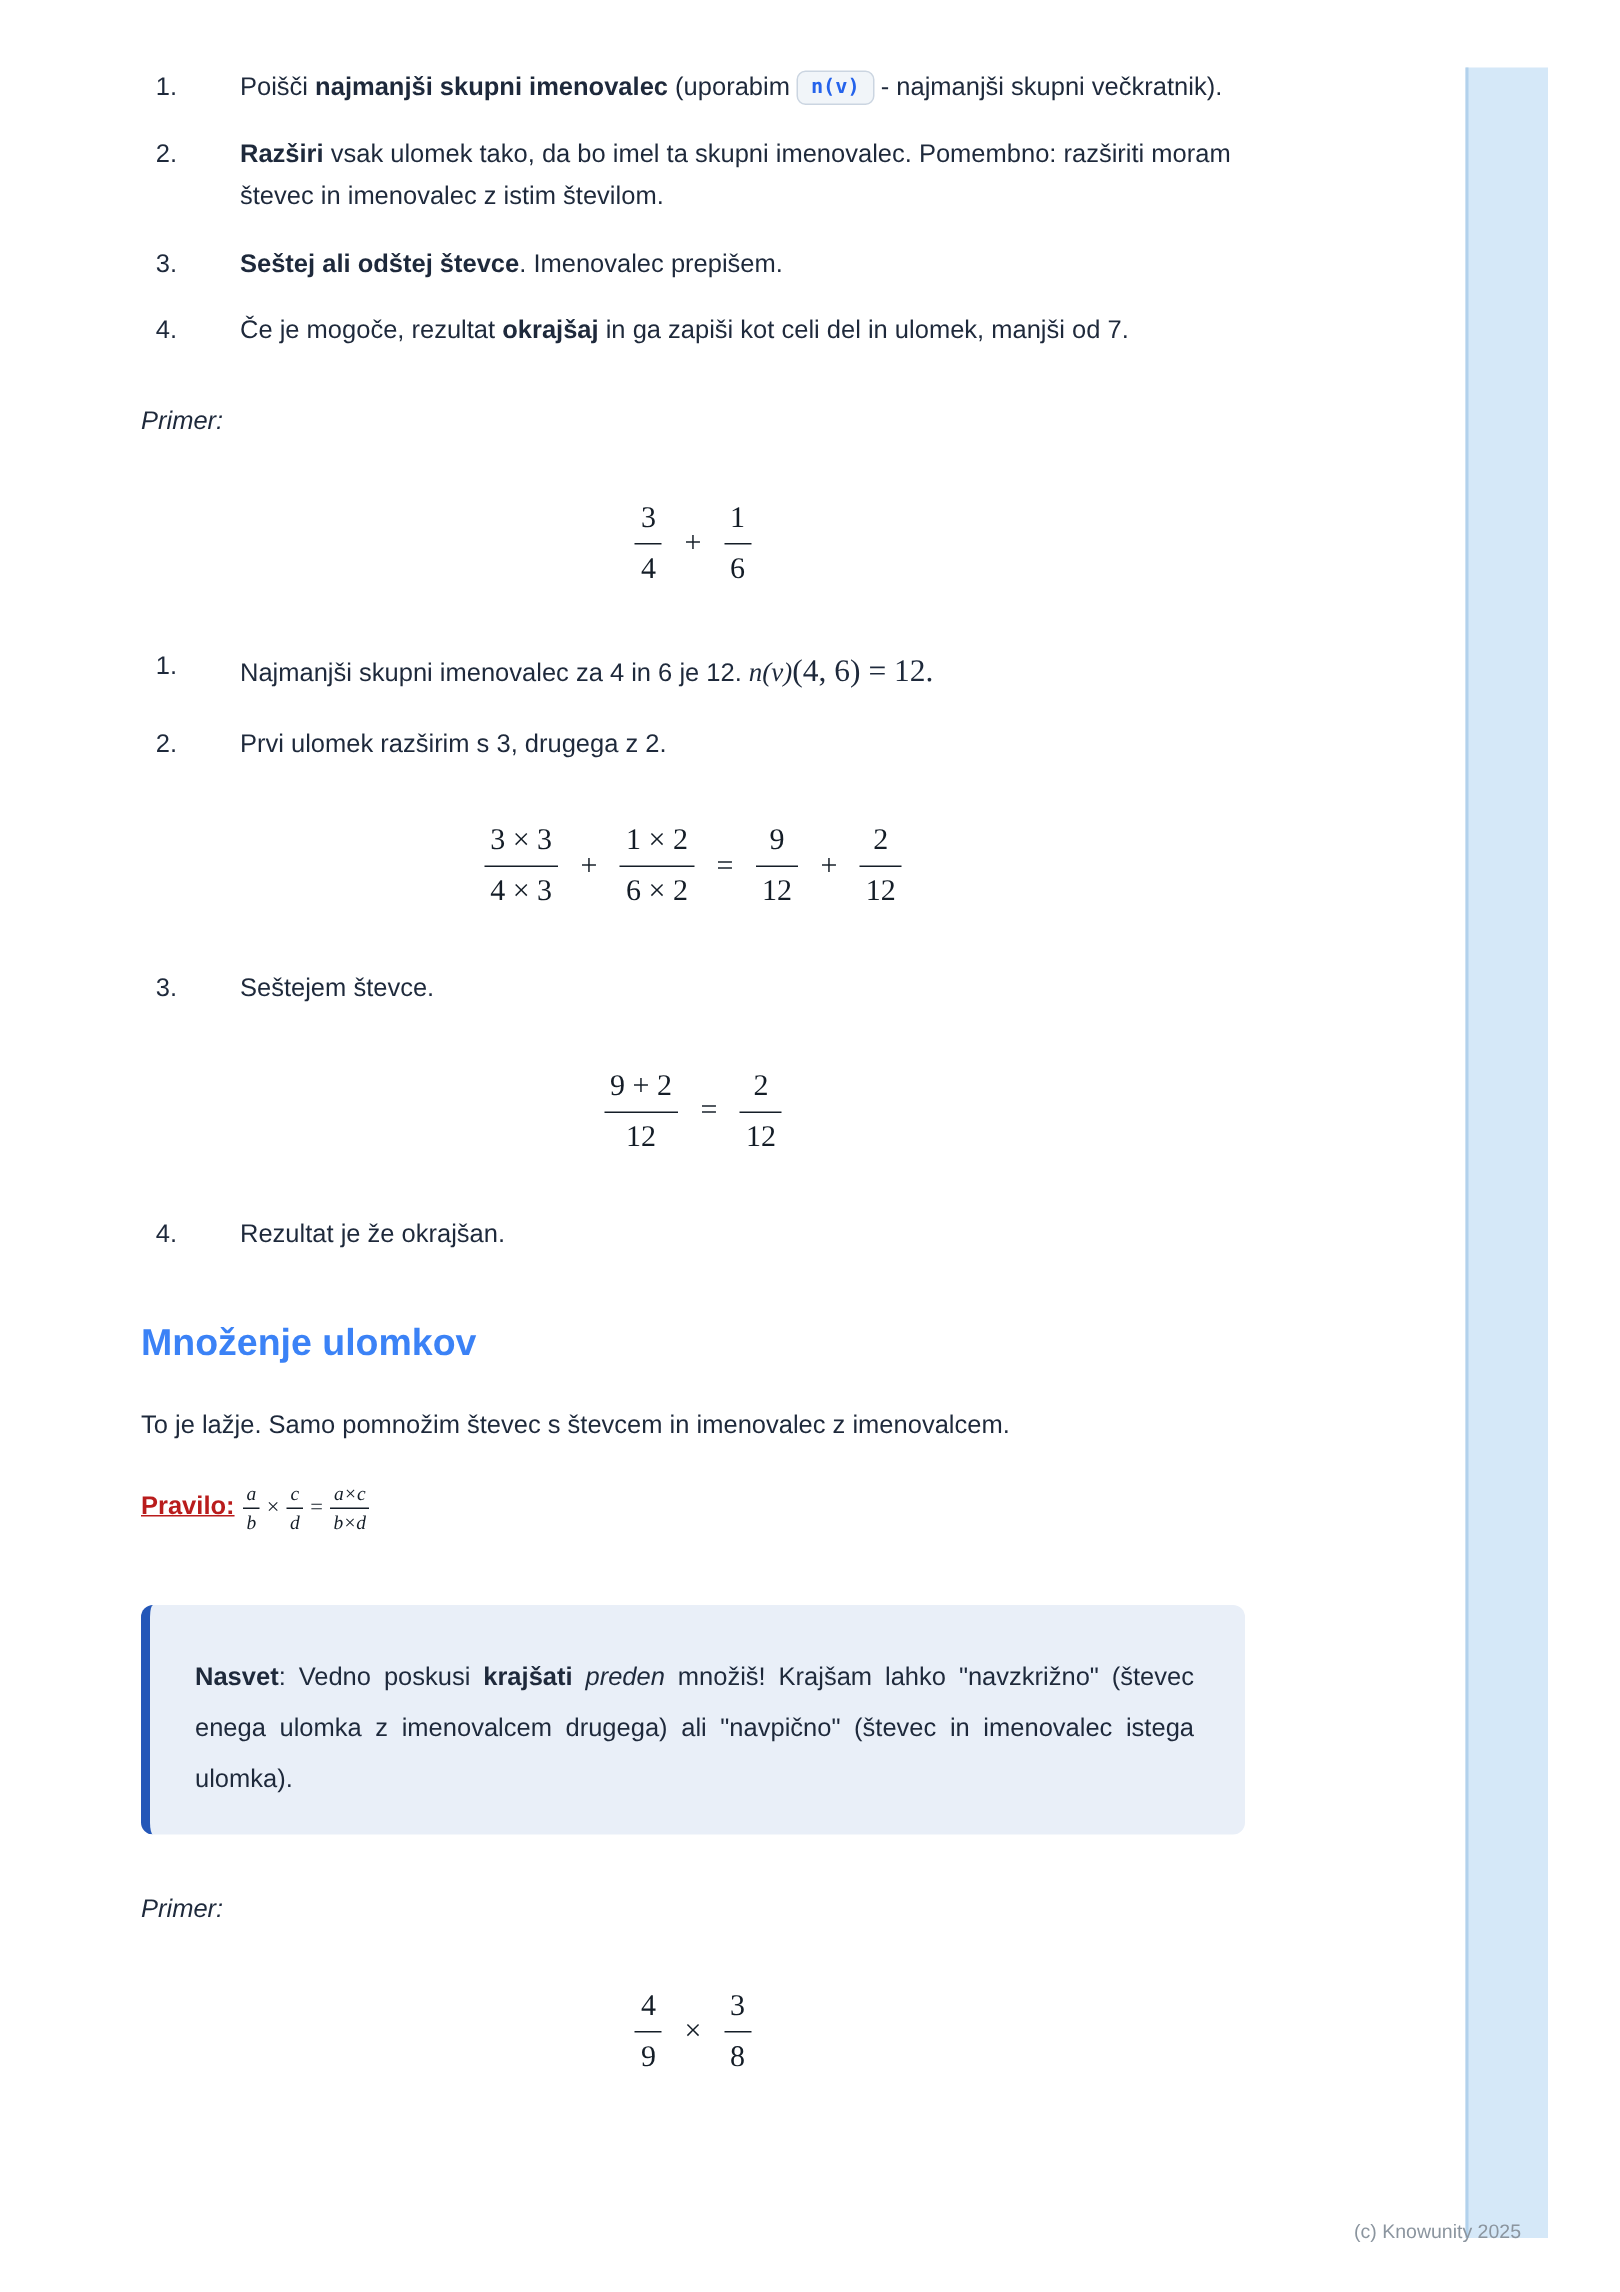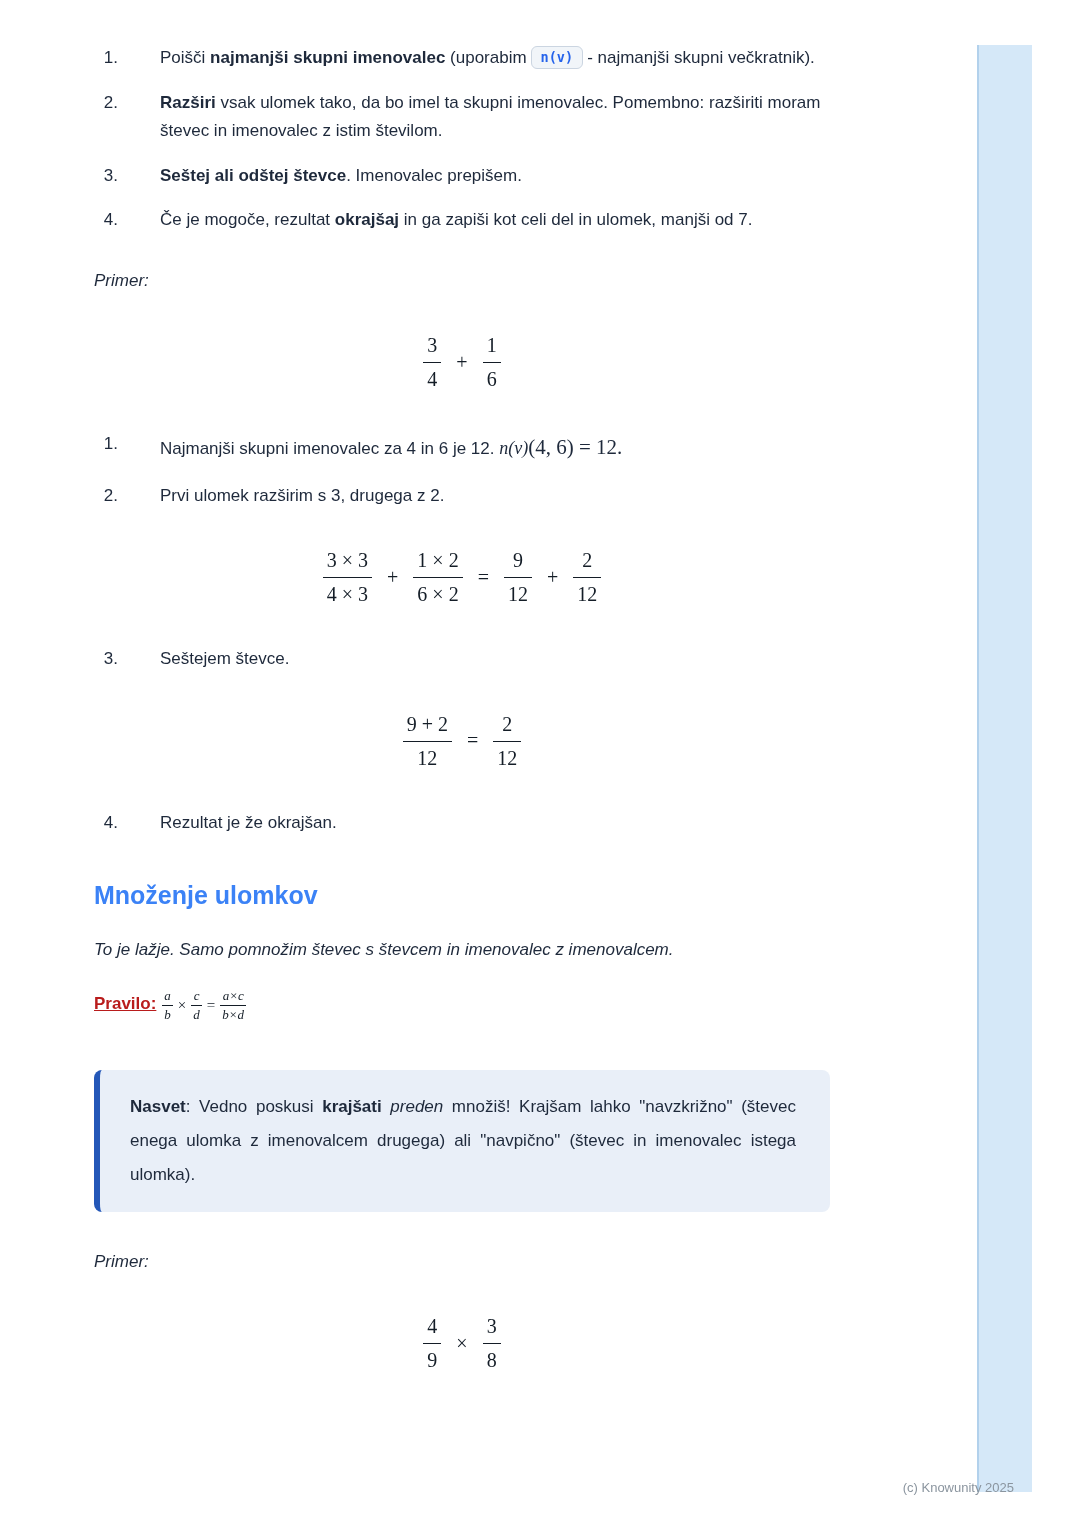--- a/index.html
+++ b/index.html
@@ -65,32 +65,32 @@
   .op, .eq { display: inline-block; margin: 0 10px; vertical-align: middle; }
   .mi  { font-family: "Liberation Serif", serif; font-style: italic; font-size: 18px; }
   .msr { font-family: "Liberation Serif", serif; font-size: 21px; }
   .h2 {
     color: #3b82f6;
     font-size: 25px;
     font-weight: 700;
     margin: 42px 0 24px 0;
     line-height: 1.3;
   }
-  .para { margin: 0 0 24px 0; font-style: italic; }
+  .para { margin: 0 0 24px 0; }
   .pravilo { margin: 0 0 28px 0; font-family: "Liberation Serif", serif; font-size: 15px; color:#141d27; }
   .pravilo .plabel { font-family: "Liberation Sans", sans-serif; font-size: 17px; color:#b91c1c; margin-right: 6px; text-decoration: underline; }
   .pravilo .frac { font-size: 13px; }
   .pravilo .frac .fn { border-bottom: 1px solid #141d27; padding: 0 2px 1px; }
   .pravilo .frac .fd { padding: 1px 2px 0; }
   .pravilo .op, .pravilo .eq { margin: 0 5px; }
   .callout {
     background: #e9eff8;
     border-left: 6px solid #2457b8;
     border-radius: 8px;
-    padding: 20px 34px 20px 30px;
+    padding: 31px 34px 20px 30px;
     margin: 46px 0 36px 0;
   }
   .callout p { margin: 0; text-align: justify; line-height: 2.0; }
   .footer {
     position: absolute;
     top: 1480px;
     right: 66px;
     font-size: 13px;
     color: #8b959f;
     z-index: 3;

